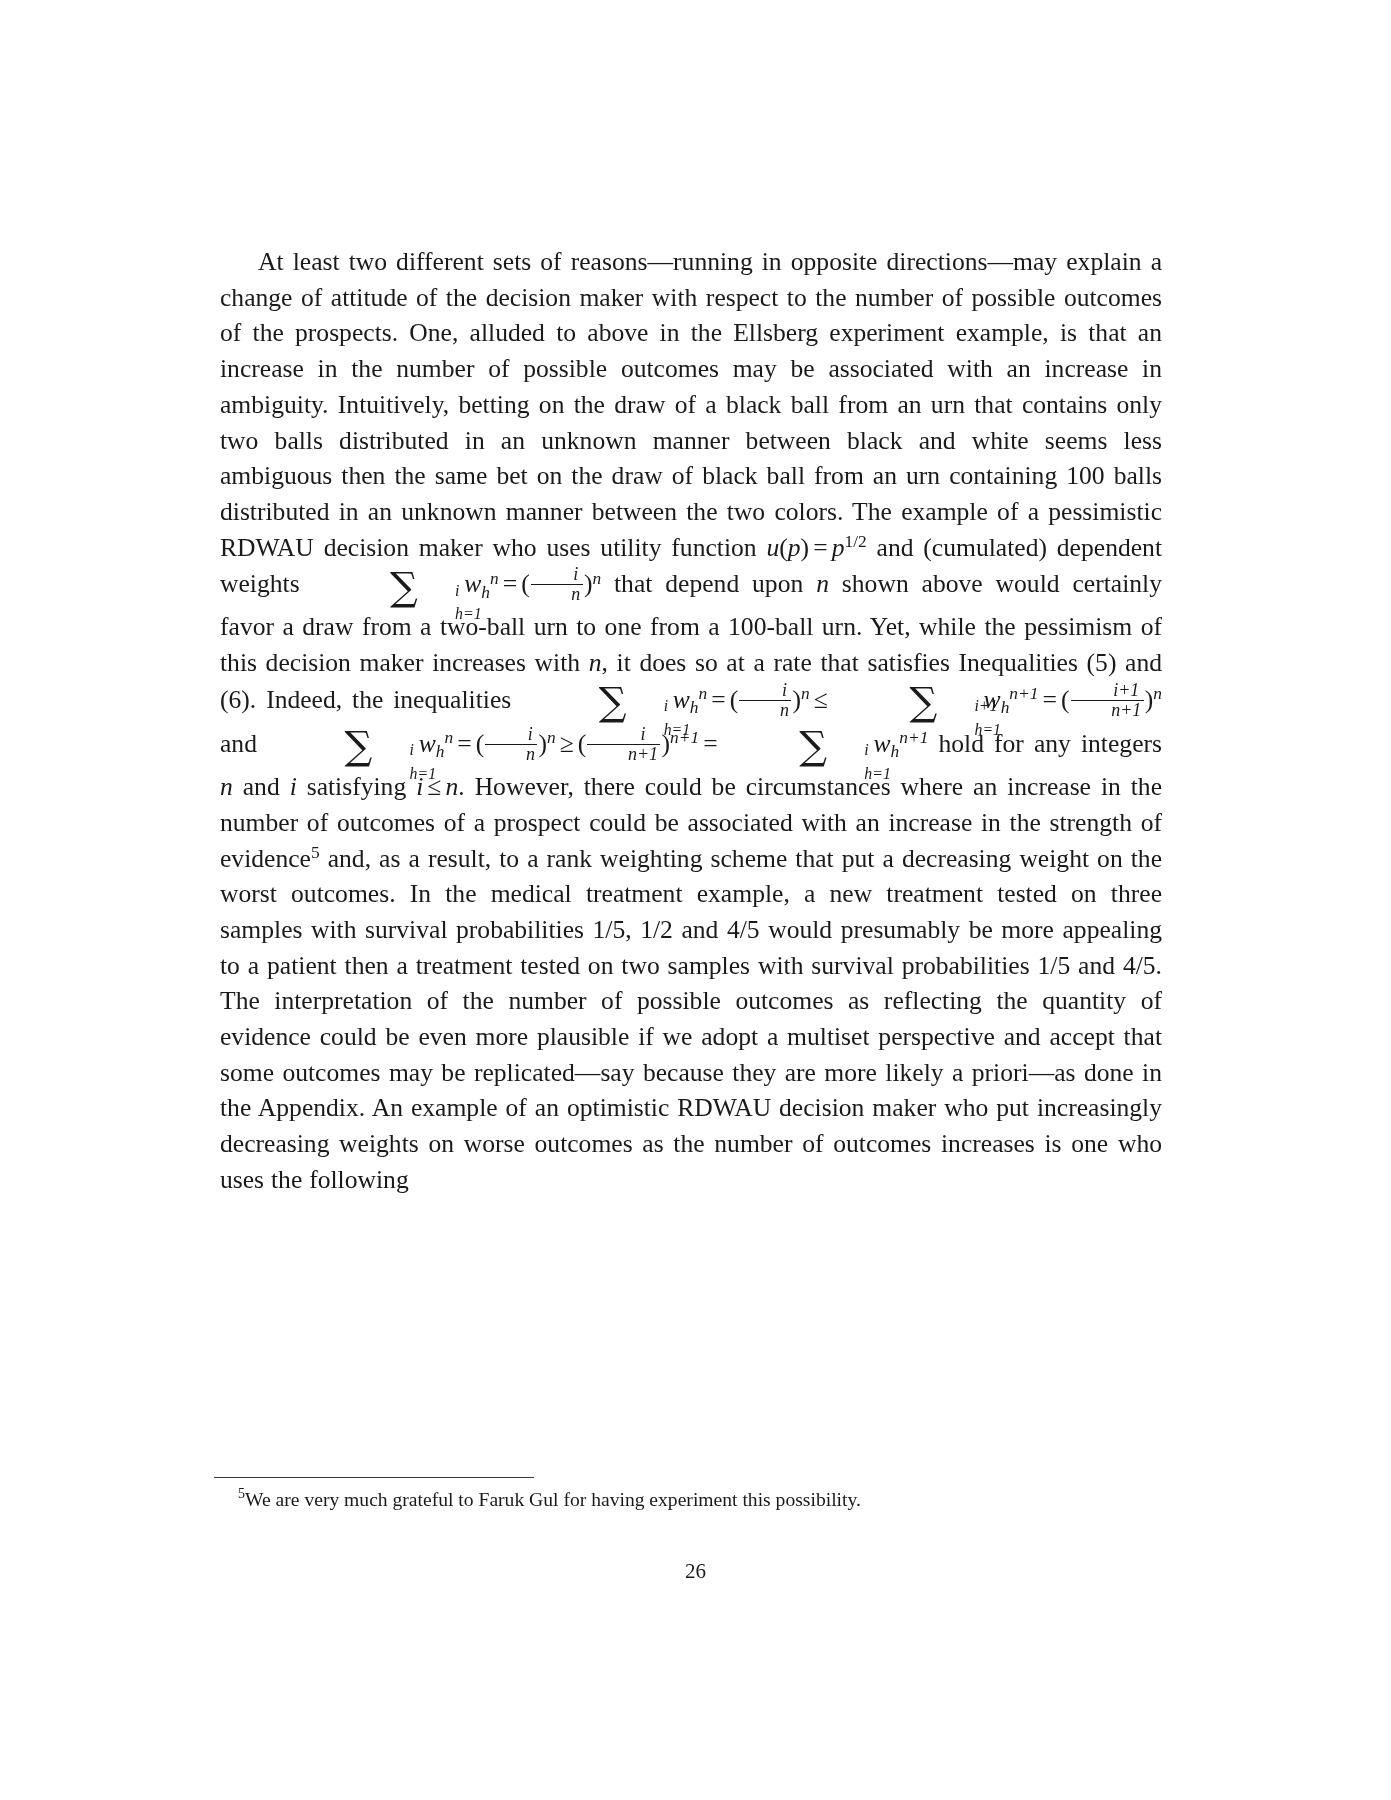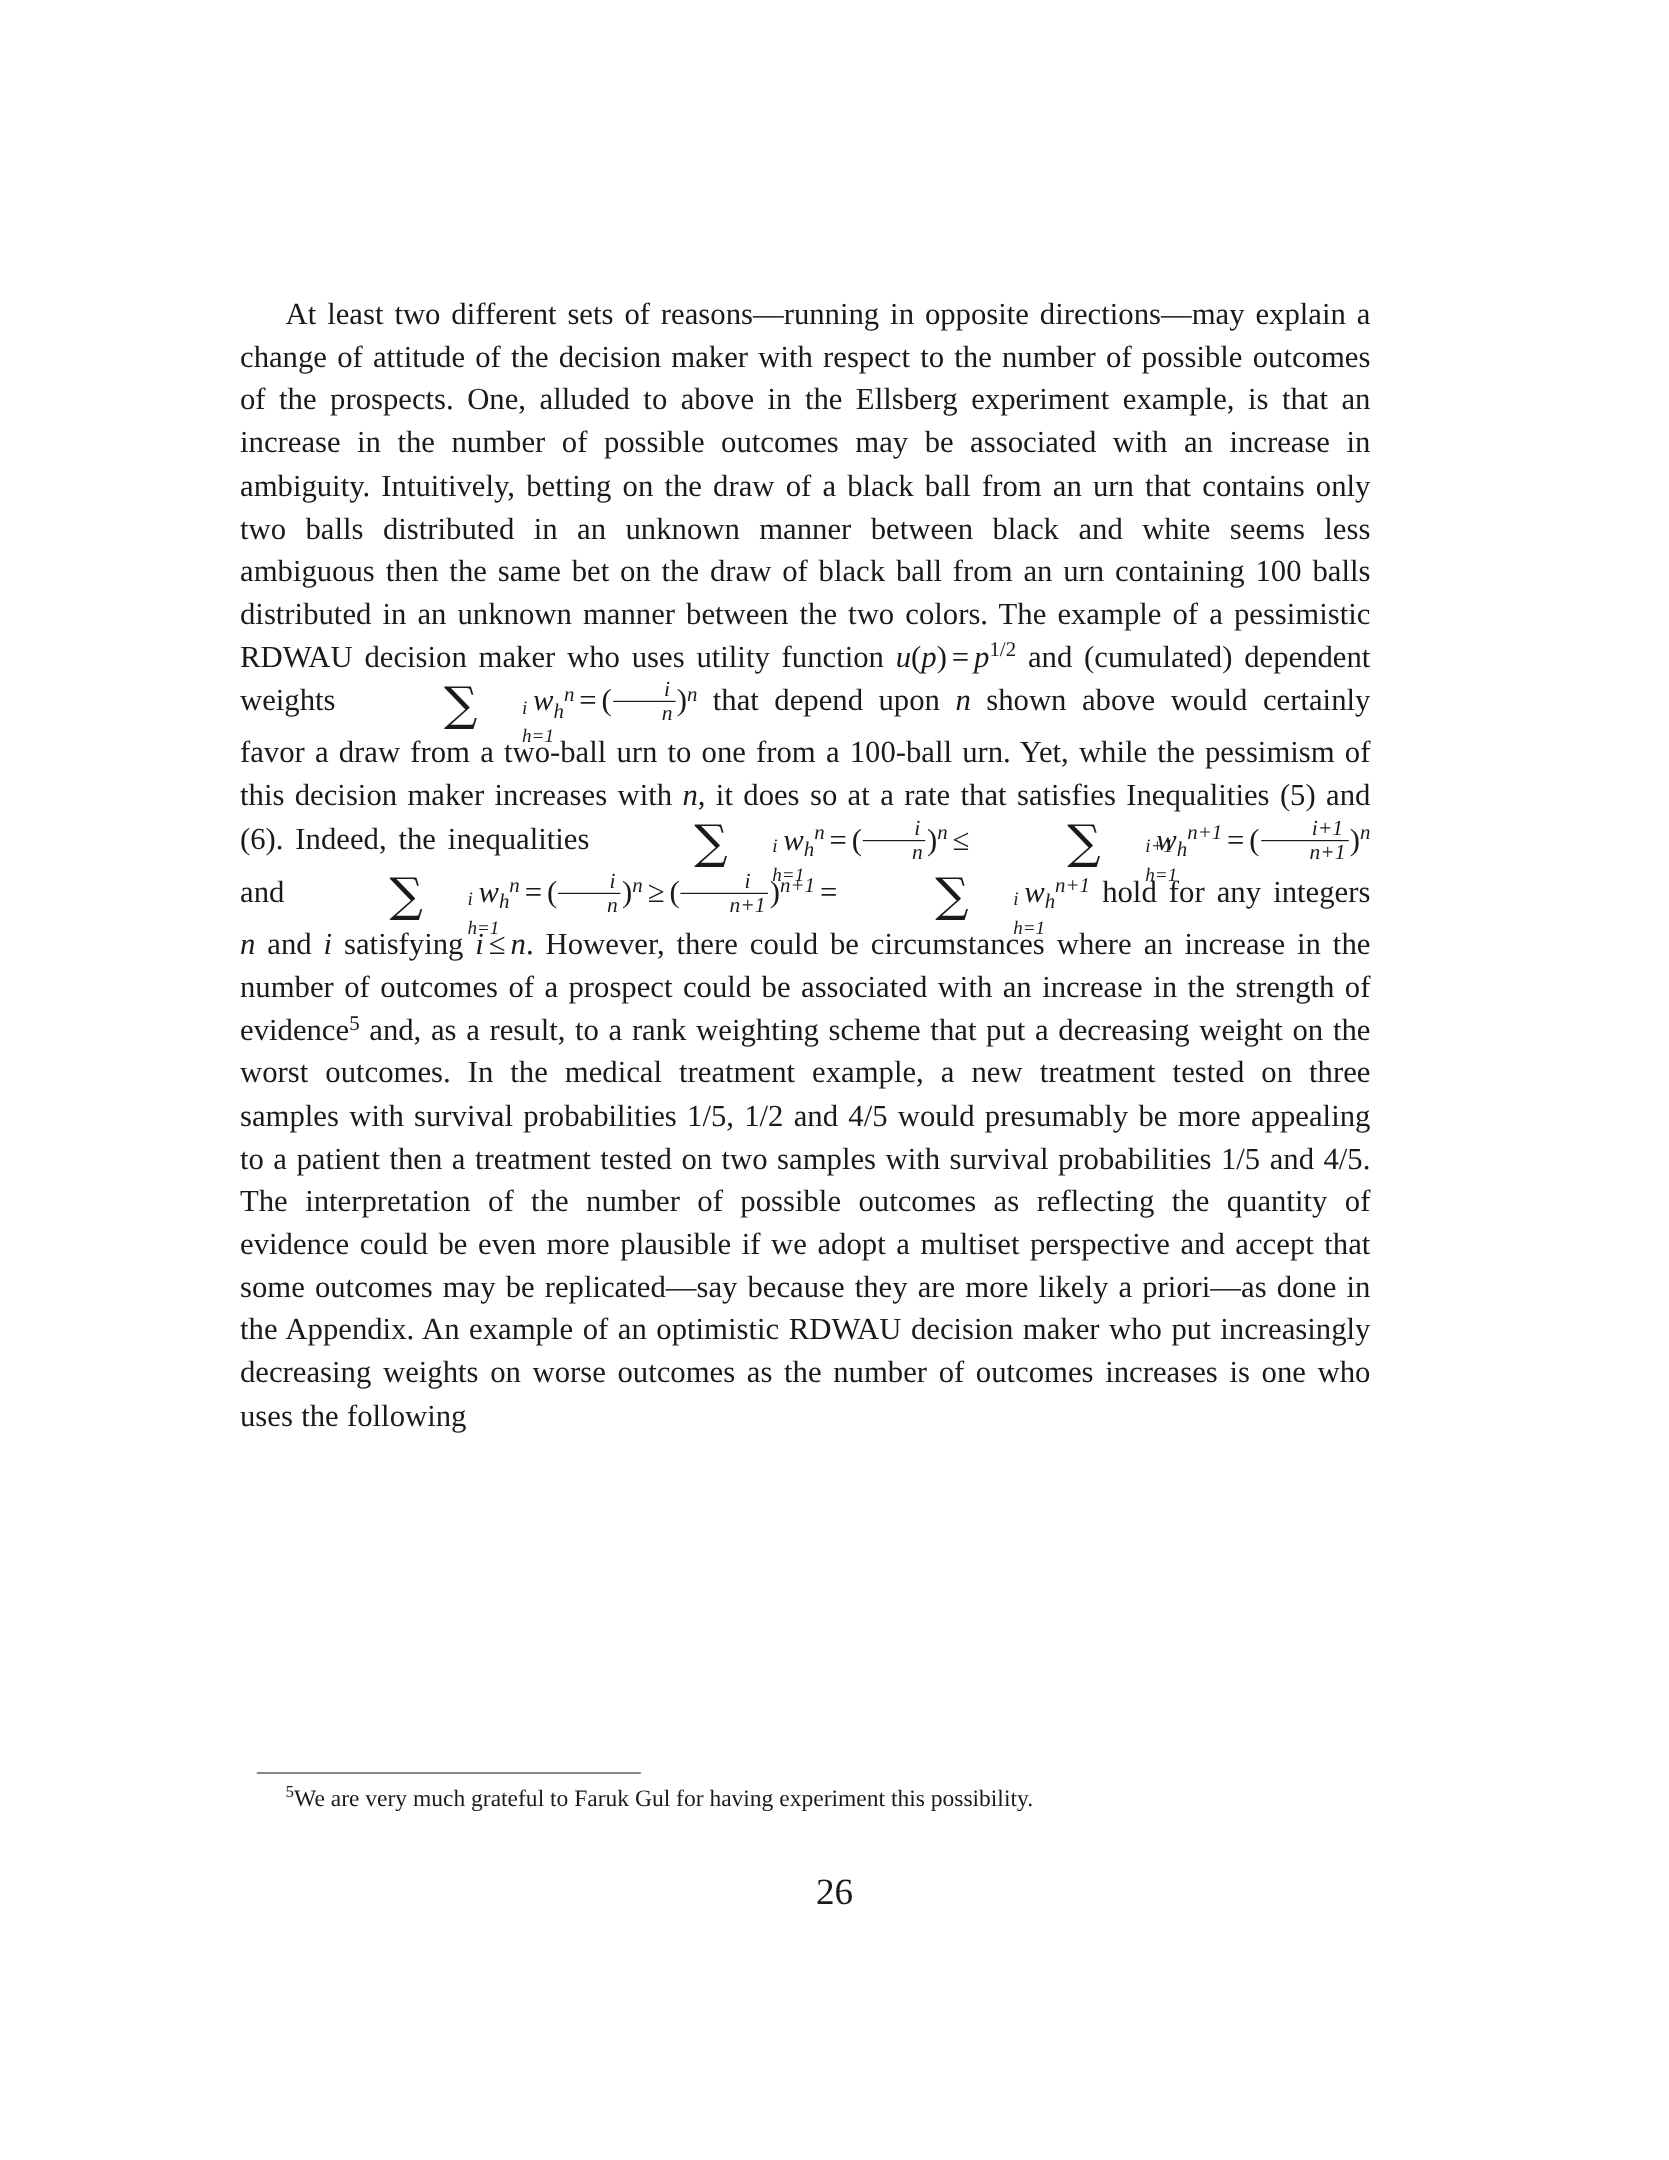--- a/index.html
+++ b/index.html
@@ -14,21 +14,21 @@
 
   .page {
     position: relative;
     width: 1391px;
     height: 1800px;
     background: #ffffff;
   }
 
   .text-column {
     position: absolute;
-    left: 200px;
+    left: 220px;
     top: 244px;
     width: 942px;
   }
 
   .body-par {
     margin: 0;
     font-size: 25.6px;
     line-height: 35.7px;
     text-align: justify;
     text-justify: inter-word;
@@ -137,21 +137,21 @@
     vertical-align: super;
     line-height: 0;
   }
 
   .page-number {
     position: absolute;
     left: 0;
     top: 1559px;
     width: 1391px;
     text-align: center;
-    font-size: 31px;
+    font-size: 21px;
   }
 </style>
 </head>
 <body>
 
 <div class="page">
 
   <div class="text-column">
     <p class="body-par"><span>At least two different sets of reasons—running in opposite directions—may explain a change of attitude of the decision maker with respect to the number of possible outcomes of the prospects. One, alluded to above in the Ellsberg experiment example, is that an increase in the number of possible outcomes may be associated with an increase in ambiguity. Intuitively, betting on the draw of a black ball from an urn that contains only two balls distributed in an unknown manner between black and white seems less ambiguous then the same bet on the draw of black ball from an urn containing 100 balls distributed in an unknown manner between the two colors. The example of a pessimistic RDWAU decision maker who uses utility function </span><span class="math"><span class="mi">u</span><span class="paren">(</span><span class="mi">p</span><span class="paren">)</span><span class="mo">=</span><span class="mi">p</span><sup class="sp num">1/2</sup></span><span> and (cumulated) dependent weights </span><span class="math"><span class="sum"><span class="big">∑</span><span class="lim"><span class="top">i</span><span class="bot">h=1</span></span><span class="pad"></span></span><span class="mi">w</span><sub class="sb">h</sub><sup class="sp">n</sup><span class="mo">=</span><span class="paren">(</span><span class="frac"><span class="num">i</span><span class="den">n</span></span><span class="paren">)</span><sup class="sp">n</sup></span><span> that depend upon </span><span class="math">n</span><span> shown above would certainly favor a draw from a two-ball urn to one from a 100-ball urn. Yet, while the pessimism of this decision maker increases with </span><span class="math">n</span><span>, it does so at a rate that satisfies Inequalities (5) and (6). Indeed, the inequalities </span><span class="math"><span class="sum"><span class="big">∑</span><span class="lim"><span class="top">i</span><span class="bot">h=1</span></span><span class="pad"></span></span><span class="mi">w</span><sub class="sb">h</sub><sup class="sp">n</sup><span class="mo">=</span><span class="paren">(</span><span class="frac"><span class="num">i</span><span class="den">n</span></span><span class="paren">)</span><sup class="sp">n</sup><span class="mo">≤</span><span class="sum"><span class="big">∑</span><span class="lim"><span class="top">i+1</span><span class="bot">h=1</span></span><span class="pad"></span></span><span class="mi">w</span><sub class="sb">h</sub><sup class="sp">n+1</sup><span class="mo">=</span><span class="paren">(</span><span class="frac"><span class="num">i+1</span><span class="den">n+1</span></span><span class="paren">)</span><sup class="sp">n</sup></span><span> and </span><span class="math"><span class="sum"><span class="big">∑</span><span class="lim"><span class="top">i</span><span class="bot">h=1</span></span><span class="pad"></span></span><span class="mi">w</span><sub class="sb">h</sub><sup class="sp">n</sup><span class="mo">=</span><span class="paren">(</span><span class="frac"><span class="num">i</span><span class="den">n</span></span><span class="paren">)</span><sup class="sp">n</sup><span class="mo">≥</span><span class="paren">(</span><span class="frac"><span class="num">i</span><span class="den">n+1</span></span><span class="paren">)</span><sup class="sp">n+1</sup><span class="mo">=</span><span class="sum"><span class="big">∑</span><span class="lim"><span class="top">i</span><span class="bot">h=1</span></span><span class="pad"></span></span><span class="mi">w</span><sub class="sb">h</sub><sup class="sp">n+1</sup></span><span> hold for any integers </span><span class="math">n</span><span> and </span><span class="math">i</span><span> satisfying </span><span class="math"><span class="mi">i</span><span class="mo">≤</span><span class="mi">n</span></span><span>. However, there could be circumstances where an increase in the number of outcomes of a prospect could be associated with an increase in the strength of evidence</span><sup class="sp num">5</sup><span> and, as a result, to a rank weighting scheme that put a decreasing weight on the worst outcomes. In the medical treatment example, a new treatment tested on three samples with survival probabilities 1/5, 1/2 and 4/5 would presumably be more appealing to a patient then a treatment tested on two samples with survival probabilities 1/5 and 4/5. The interpretation of the number of possible outcomes as reflecting the quantity of evidence could be even more plausible if we adopt a multiset perspective and accept that some outcomes may be replicated—say because they are more likely a priori—as done in the Appendix. An example of an optimistic RDWAU decision maker who put increasingly decreasing weights on worse outcomes as the number of outcomes increases is one who uses the following</span></p>
   </div>

